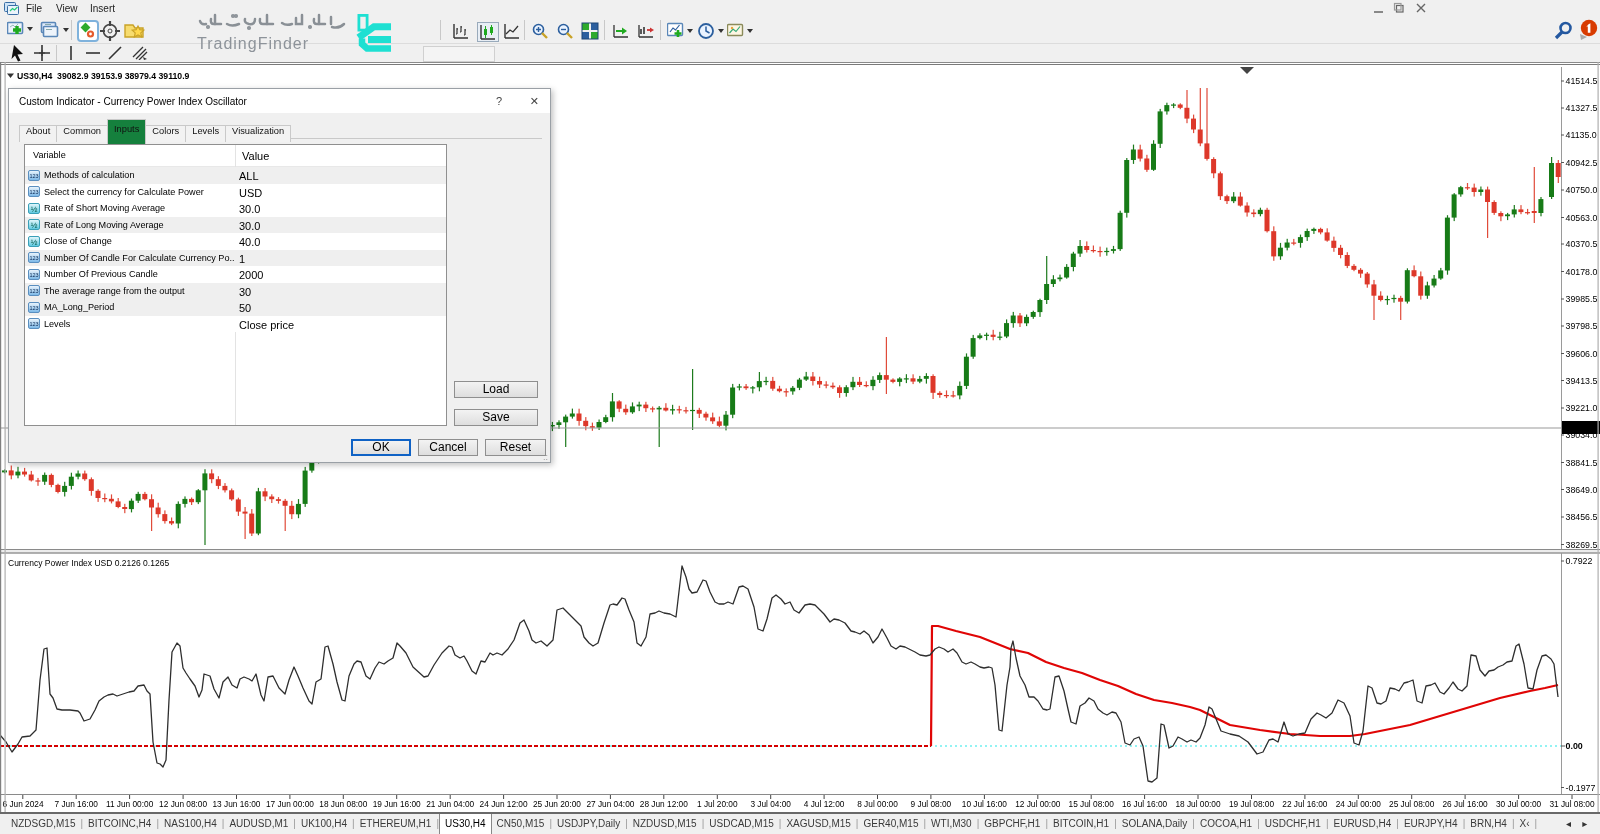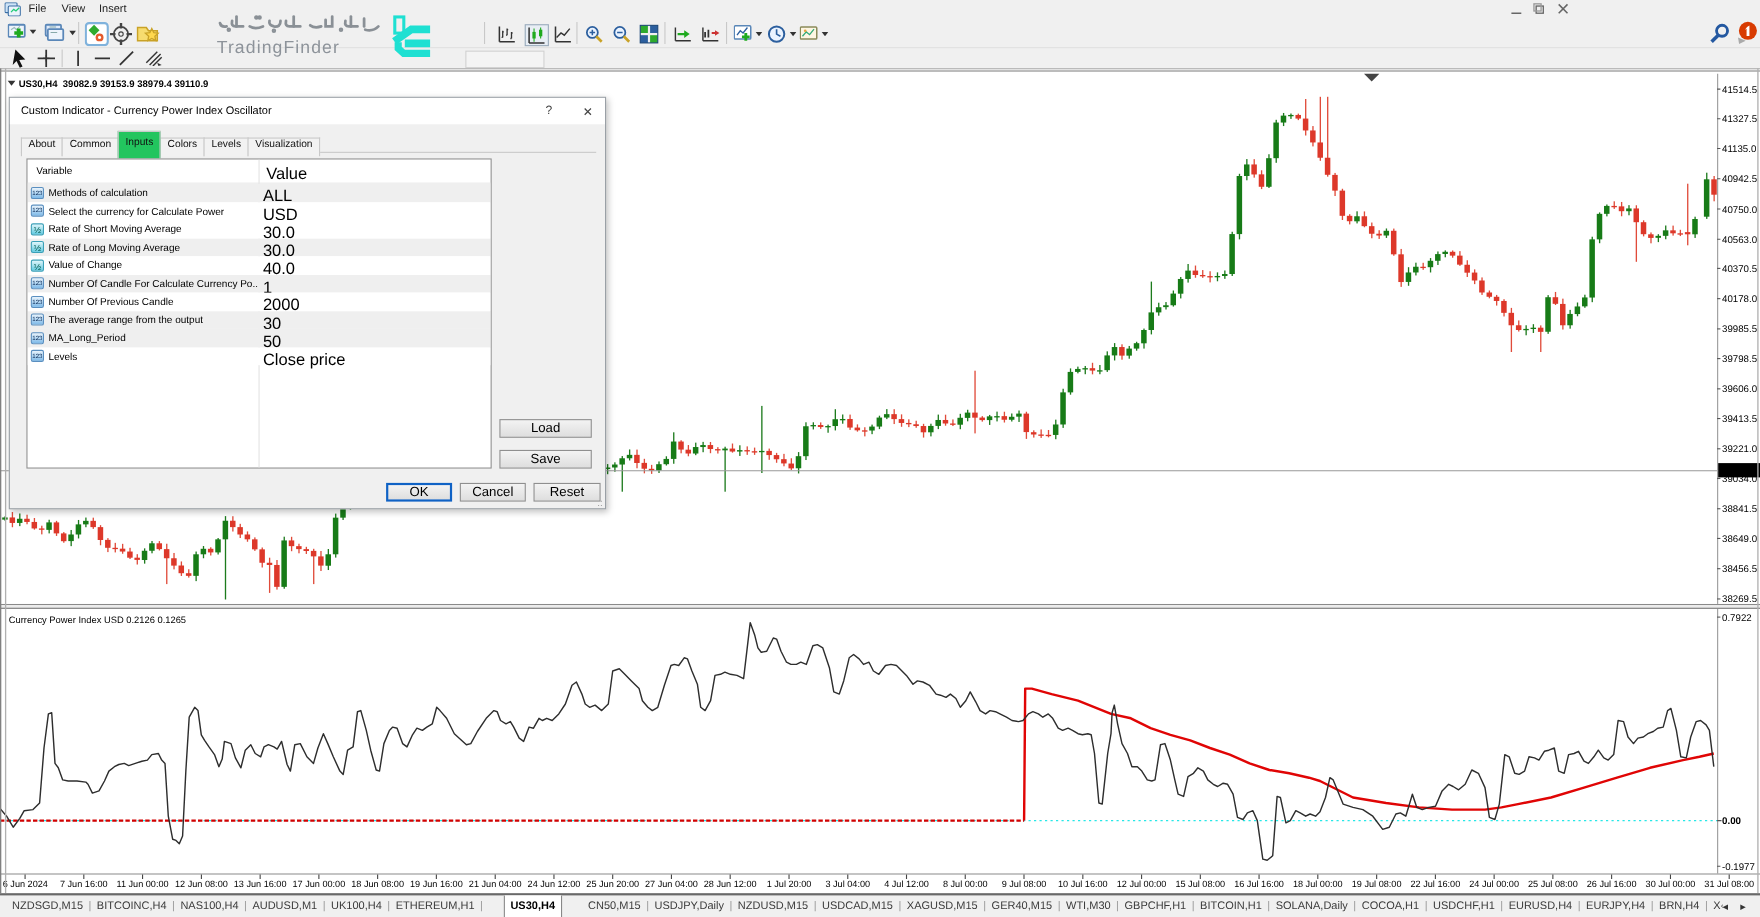--- a/index.html
+++ b/index.html
@@ -14,36 +14,36 @@
 #logo{position:absolute;left:196px;top:8px;width:200px;height:50px}
 #logo .fa{position:absolute;left:2px;top:3px}
 #logo .en{position:absolute;left:1px;top:27px;font-size:16px;color:#8d939a;letter-spacing:1px}
 #logo .gl{position:absolute;left:158px;top:2px}
 #dwm{position:absolute;left:423px;top:46px;width:72px;height:16px;border:1px solid #d0d0d0;background:#f4f4f4;font-size:9px;color:#333}
 #dwm span{position:absolute;top:18px;font-weight:bold;color:#555}
 #chartwrap{position:absolute;left:0;top:62px;width:1600px;height:635px}
 #tabbar{position:absolute;left:0;top:812px;width:1600px;height:22px;background:#f0f0f0;border-top:2px solid #696969;font-size:10.0px;color:#3a3a3a;white-space:nowrap;padding-left:6px}
 .symtab{display:inline-block;padding:4px 5px 0 5px;height:20px}
 .tsep{color:#999}
-.symtab.active{background:#fff;border-left:1px solid #888;border-right:1px solid #888;font-weight:bold;color:#000;padding-top:4px;margin:0 19px}
+.symtab.active{background:#fff;border-left:1px solid #888;border-right:1px solid #888;font-weight:normal;color:#000;padding-top:4px;margin:0 0}
 #tarrows{position:absolute;left:1566px;top:4px;width:34px;color:#333;font-size:10px;background:#f0f0f0}
 #dialog{position:absolute;left:8px;top:88px;width:543px;height:375px;background:#f0f0f0;border:1px solid #9aa0a6;box-shadow:2px 2px 6px rgba(0,0,0,0.25)}
 #dtitle{position:absolute;left:0;top:0;width:100%;height:24px;background:#fff;font-size:10px;color:#000}
 #dtext{position:absolute;left:10px;top:7px}
 .dbtn{position:absolute;top:6px;font-size:11px;color:#444}
 #dtabs{position:absolute;left:10px;top:32px;width:523px;height:18px;border-bottom:1px solid #c9c9c9;font-size:9.3px;color:#111}
 .tab{display:inline-block;padding:0 6px 2px 6px;border:1px solid #c9c9c9;border-bottom:none;background:#f2f2f2;margin-right:-1px;height:17px}
-.tab.active{background:#22c55e;position:relative;top:-2px;height:36px;padding-top:4px}
+.tab.active{background:#15803d;position:relative;top:-2px;height:36px;padding-top:4px}
 #dtable{position:absolute;left:15px;top:55px;width:423px;height:282px;background:#fff;border:1px solid #8f8f8f;font-size:9.3px;overflow:hidden;padding-top:22px}
 #thead{position:absolute;left:0;top:0;width:100%;height:22px;border-bottom:1px solid #e8e8e8}
 #tcol{position:absolute;left:210px;top:0;width:1px;height:282px;background:#e3e3e3}
 .trow{position:relative;height:16.5px;width:100%}
 .roww{background:#fff}.rowg{background:#efefef}
 .rlab{position:absolute;left:19px;top:3px;color:#000;width:190px;white-space:nowrap;overflow:hidden;font-size:9.1px}
-.rval{position:absolute;left:214px;top:3px;color:#000;font-size:15px}
+.rval{position:absolute;left:214px;top:3px;color:#000;font-size:11px}
 .icB,.icT{position:absolute;left:3px;top:2.5px;width:12px;height:11px;border-radius:2px;font-size:5.5px;line-height:11px;text-align:center;color:#0b2a55;border:1px solid #5a8fc0;background:linear-gradient(#e8f3fc,#7db9e8)}
 .icT{background:linear-gradient(#e0f6fb,#5fc9e0);border-color:#3aa0b8;font-size:8px;color:#054}
 .btn{position:absolute;background:linear-gradient(#f3f3f3,#dedede);border:1px solid #8f8f8f;font-size:12px;color:#000;text-align:center;line-height:15px}
 .btnok{border:2px solid #0f62c5;line-height:13px}
 #grip{position:absolute;right:2px;bottom:0px;color:#999;font-size:9px}
 </style></head>
 <body>
 <div id="menubar">
  <span class="m" style="left:4px;top:2px">
       <svg width="15" height="13" viewBox="0 0 15 13">
@@ -906,21 +906,21 @@
         <span class="rlab">Rate of Short Moving Average</span>
         <span class="rval">30.0</span>
       </div>
       <div class="trow rowg">
         <span class="icT">½</span>
         <span class="rlab">Rate of Long Moving Average</span>
         <span class="rval">30.0</span>
       </div>
       <div class="trow roww">
         <span class="icT">½</span>
-        <span class="rlab">Value of Change</span>
+        <span class="rlab">Close of Change</span>
         <span class="rval">40.0</span>
       </div>
       <div class="trow rowg">
         <span class="icB">123</span>
         <span class="rlab">Number Of Candle For Calculate Currency Po...</span>
         <span class="rval">1</span>
       </div>
       <div class="trow roww">
         <span class="icB">123</span>
         <span class="rlab">Number Of Previous Candle</span>

